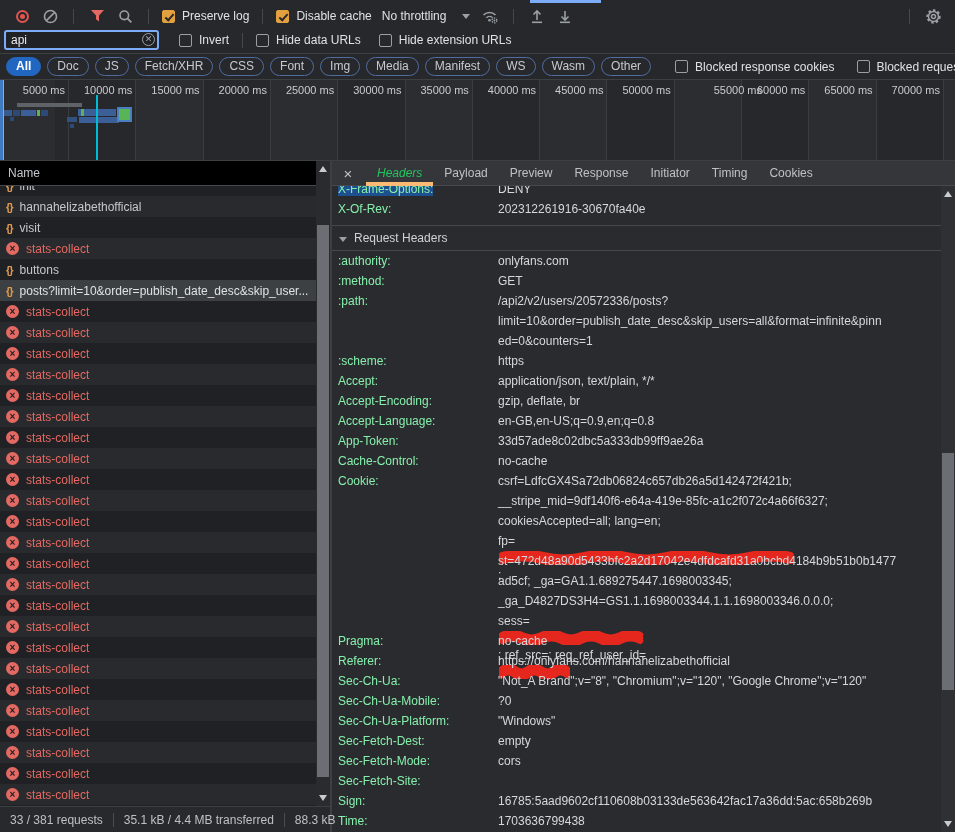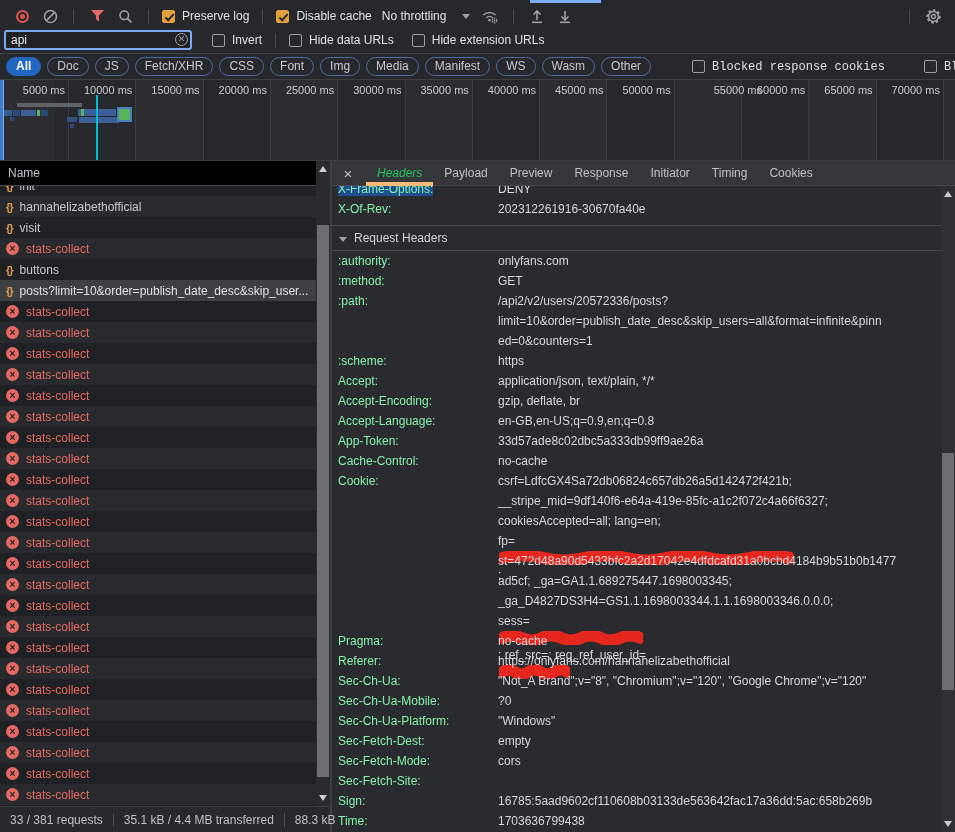--- a/index.html
+++ b/index.html
@@ -20,32 +20,32 @@
   .cb.checked{background:#e2a03f;border-color:#e2a03f;}
   .cb.checked::after{content:"";position:absolute;left:4px;top:1px;width:3px;height:7px;
       border-right:2px solid #26282b;border-bottom:2px solid #26282b;transform:rotate(42deg);}
   .throttle{display:flex;align-items:center;color:#dfe1e5;margin:0 6px;gap:16px;}
   .dd-arrow{width:0;height:0;border-left:4px solid transparent;border-right:4px solid transparent;border-top:5px solid #9aa0a6;}
   .spacer{flex:1;}
 
   
   .filterbar{position:absolute;left:0;top:27px;width:955px;height:27px;background:#27282c;
              border-bottom:1px solid #3c4043;display:flex;align-items:center;padding:0 4px;}
-  .finput-wrap{position:relative;width:188px;height:20px;flex:none;margin-right:16px;}
+  .finput-wrap{position:relative;width:155px;height:20px;flex:none;margin-right:16px;}
   .finput{width:100%;height:100%;background:#202124;border:2px solid #7cacf8;border-radius:3px;
           color:#e8eaed;font:12px "Liberation Sans",sans-serif;padding:0 20px 0 5px;outline:none;}
   .clear-x{position:absolute;right:4px;top:3px;width:13px;height:13px;border-radius:50%;
            border:1.5px solid #9aa0a6;color:#9aa0a6;font-size:9px;line-height:10px;text-align:center;}
 
   
   .typebar{position:absolute;left:0;top:54px;width:955px;height:26px;background:#27282c;
            border-bottom:1px solid #3c4043;display:flex;align-items:center;padding:0 6px;}
   .pill{border:1px solid #4f6d9e;border-radius:10px;padding:1px 9px 2px;margin-right:6px;color:#c6cad0;flex:none;}
   .pill.active{background:#2166c0;border-color:#2166c0;color:#fff;font-weight:bold;}
-  .typebar .cbwrap{margin-left:35px;font-family:Liberation Mono, monospace;}
+  .typebar .cbwrap{margin-left:18px;}
 
   
   .overview{position:absolute;left:0;top:80px;width:955px;height:81px;border-bottom:1px solid #3c4043;
             background:repeating-linear-gradient(to right,#26282b 0,#26282b 67.3px,#2b2d31 67.3px,#2b2d31 134.6px);
             background-position:68px 0;overflow:hidden;}
   .gridline{position:absolute;top:0;bottom:0;width:1px;background:#3a3c40;}
   .tlabel{position:absolute;top:4px;transform:translateX(-100%);color:#c8cbd0;font-size:11px;white-space:nowrap;}
   .ovbar{position:absolute;}
   .cursorline{position:absolute;width:2px;background:#00bcd4;}
   .ovhandle{position:absolute;left:0;top:0;width:4px;height:81px;background:#3f7ac2;border-right:1px solid #7cacf8;}

